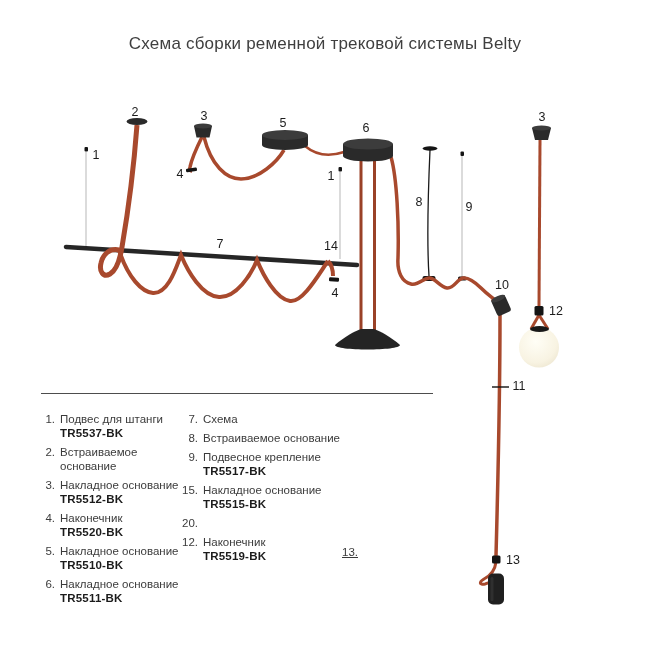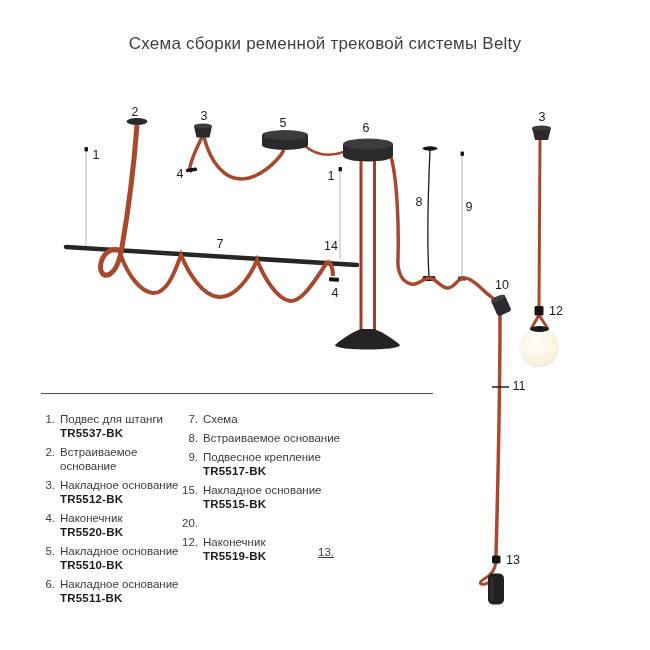--- a/index.html
+++ b/index.html
@@ -23,21 +23,21 @@
   .divider{position:absolute;left:41px;top:393px;width:392px;height:1px;background:#4d4d4d;}
   .legend-col{position:absolute;font-size:11.5px;color:#3b3b3b;}
   .lrow{display:flex;margin-bottom:5px;}
   .lnum{flex:none;text-align:right;margin-right:5px;line-height:14px;}
   .col1 .lnum{width:17px;} .col2 .lnum{width:22px;} .col3 .lnum{width:22px;}
   .ltxt{line-height:14px;}
   .lcode{font-weight:bold;color:#1b1b1b;letter-spacing:.2px;}
   .lcode .code2{margin-left:16px;}
   .col1{left:38px;top:412px;width:150px;}
   .col2{left:176px;top:412px;width:210px;}
-  .col3{left:312px;top:545px;width:140px;text-decoration:underline;}
+  .col3{left:336px;top:545px;width:140px;text-decoration:underline;}
 </style>
 </head>
 <body>
 
 <div class="page-title">Схема сборки ременной трековой системы Belty</div>
 
 <svg class="diagram" width="650" height="650" viewBox="0 0 650 650">
   <defs>
     <radialGradient id="sg" cx="42%" cy="35%" r="75%">
       <stop offset="0%" stop-color="#fffef6"></stop>

